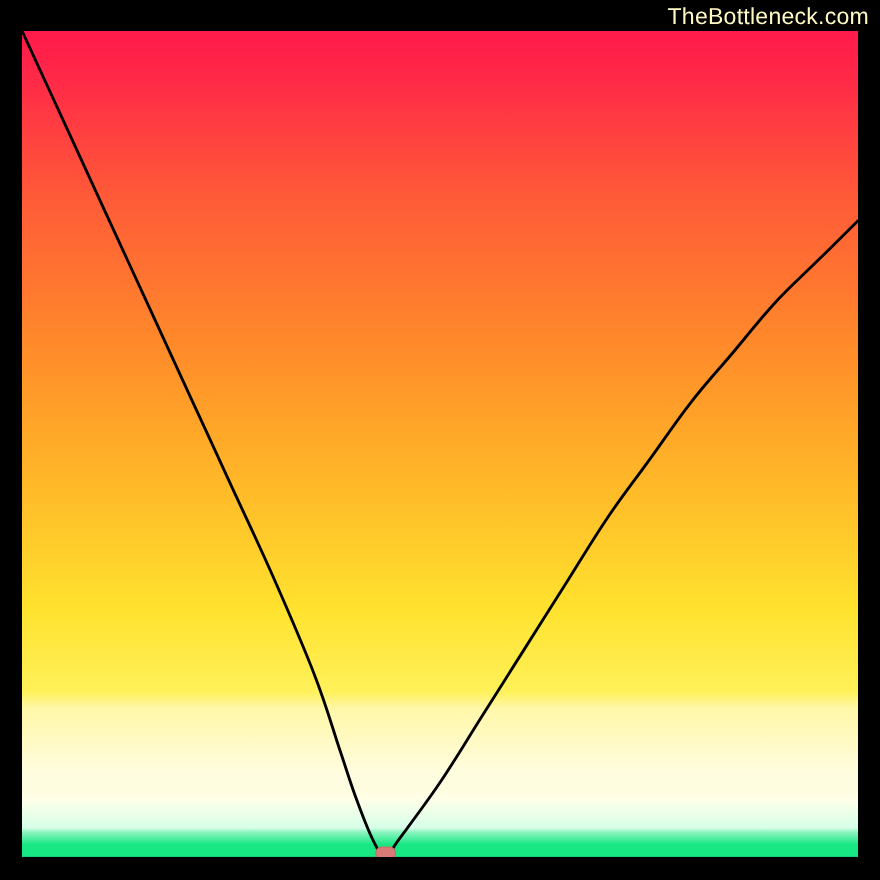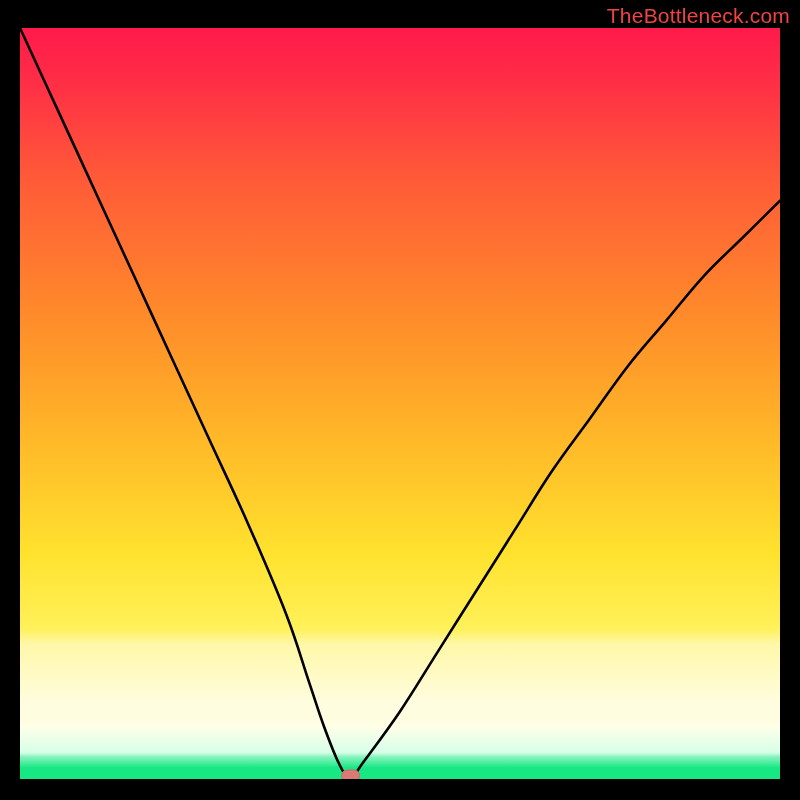--- a/index.html
+++ b/index.html
@@ -14,21 +14,21 @@
   .frame {
     position: relative;
     width: 800px;
     height: 800px;
     background: #000;
   }
   .watermark {
     position: absolute;
     top: 4px;
     right: 10px;
-    color: #ef4444;
+    color: #fef9c3;
     font-size: 21px;
     font-weight: 500;
     letter-spacing: 0.2px;
     z-index: 5;
   }
   .plot-outer {
     position: absolute;
     left: 20px;
     top: 28px;
     width: 760px;

